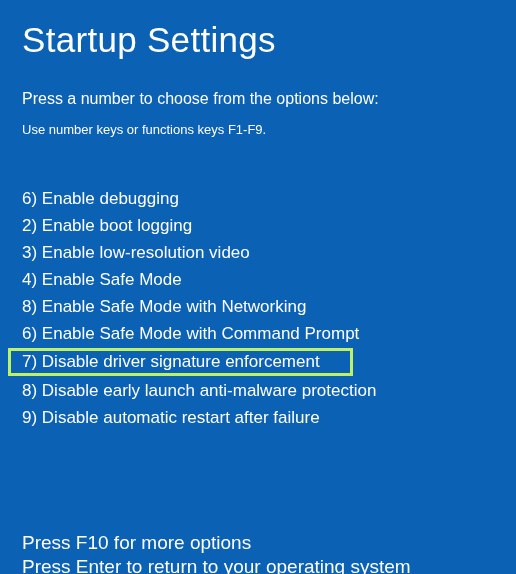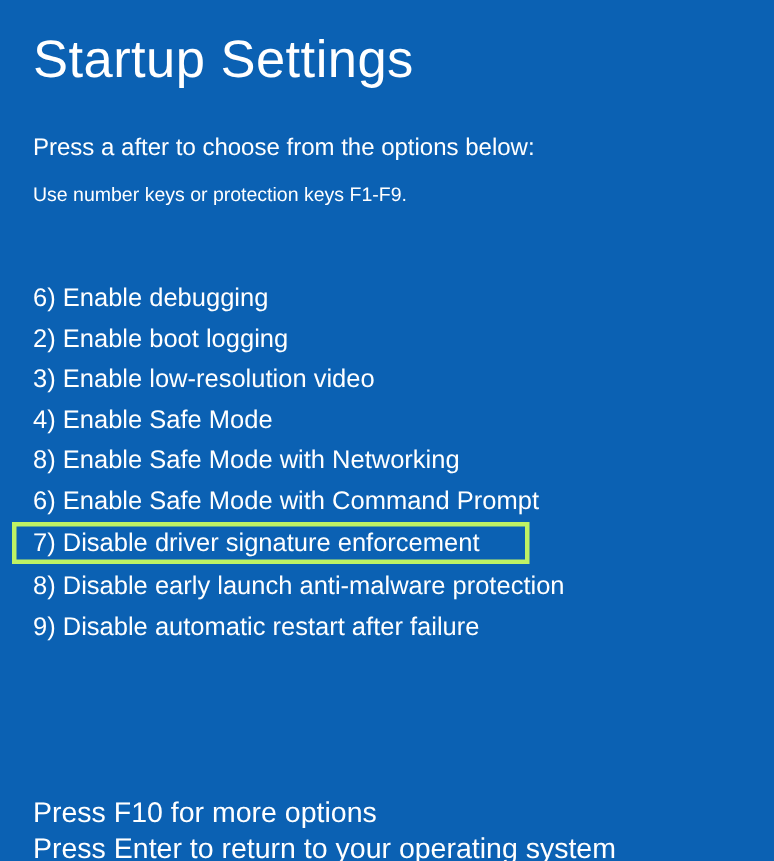--- a/index.html
+++ b/index.html
@@ -55,23 +55,23 @@
       font-size: 19px;
       font-weight: 400;
       line-height: 24px;
     }
   </style>
 </head>
 <body>
 
 <h1 class="title">Startup Settings</h1>
 
-<p class="subtitle">Press a after to choose from the options below:</p>
+<p class="subtitle">Press a number to choose from the options below:</p>
 
-<p class="hint">Use number keys or protection keys F1-F9.</p>
+<p class="hint">Use number keys or functions keys F1-F9.</p>
 
 <div class="options" id="options-container">
     <div class="option">6) Enable debugging</div>
     <div class="option">2) Enable boot logging</div>
     <div class="option">3) Enable low-resolution video</div>
     <div class="option">4) Enable Safe Mode</div>
     <div class="option">8) Enable Safe Mode with Networking</div>
     <div class="option">6) Enable Safe Mode with Command Prompt</div>
     <div><div class="option highlighted">7) Disable driver signature enforcement</div></div>
     <div class="option">8) Disable early launch anti-malware protection</div>

